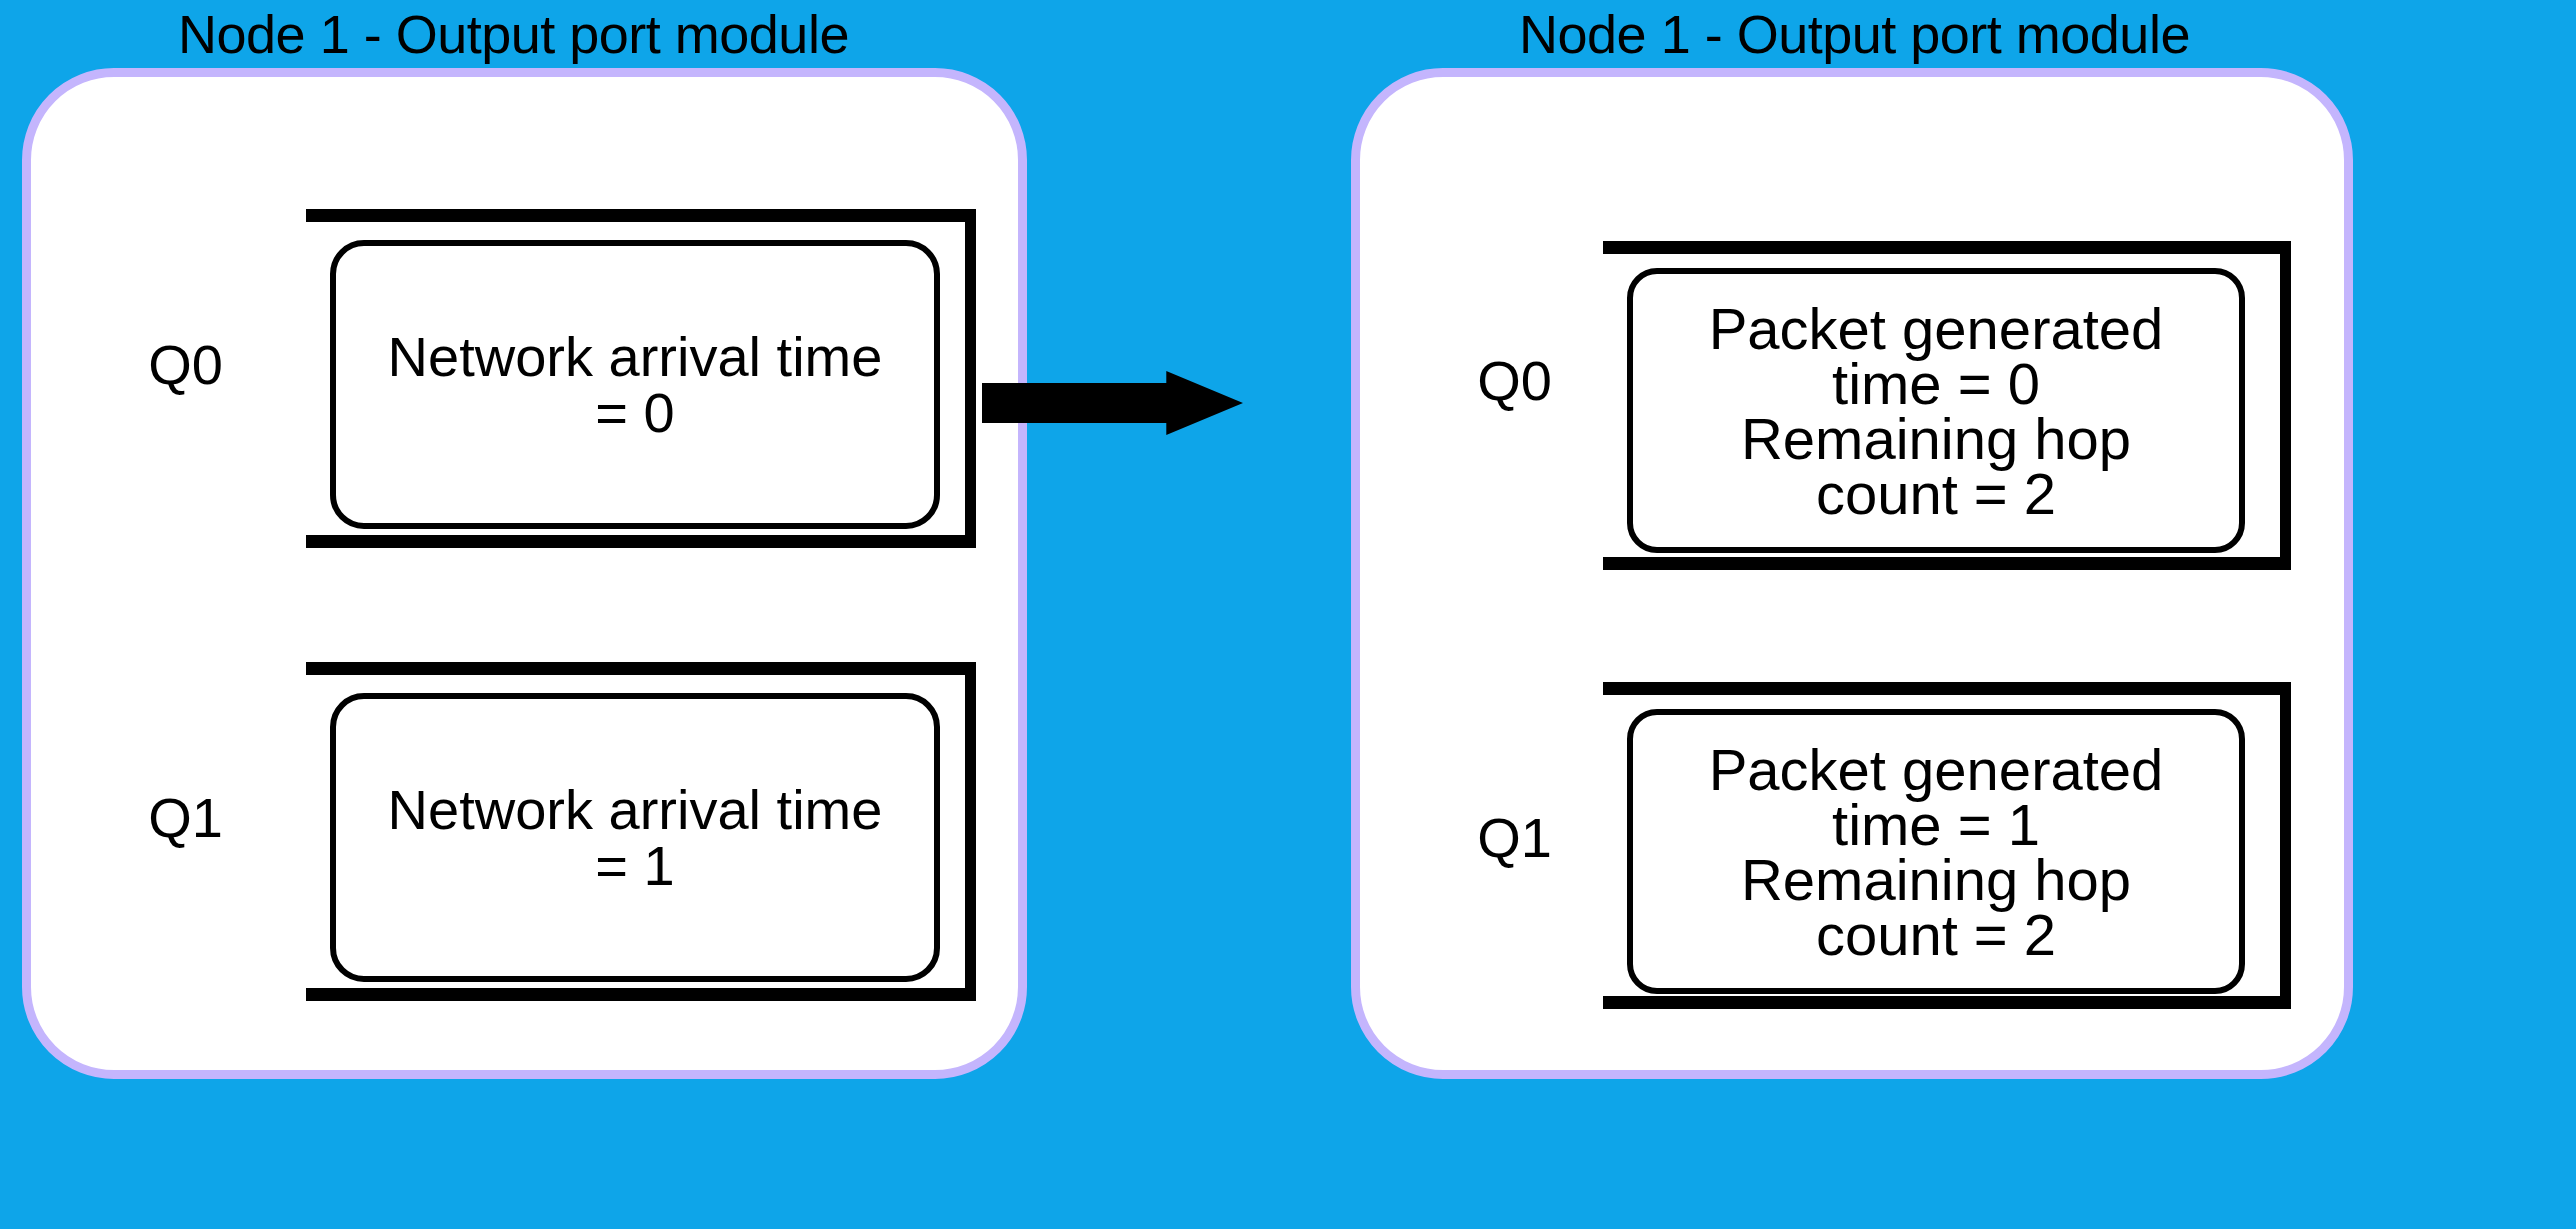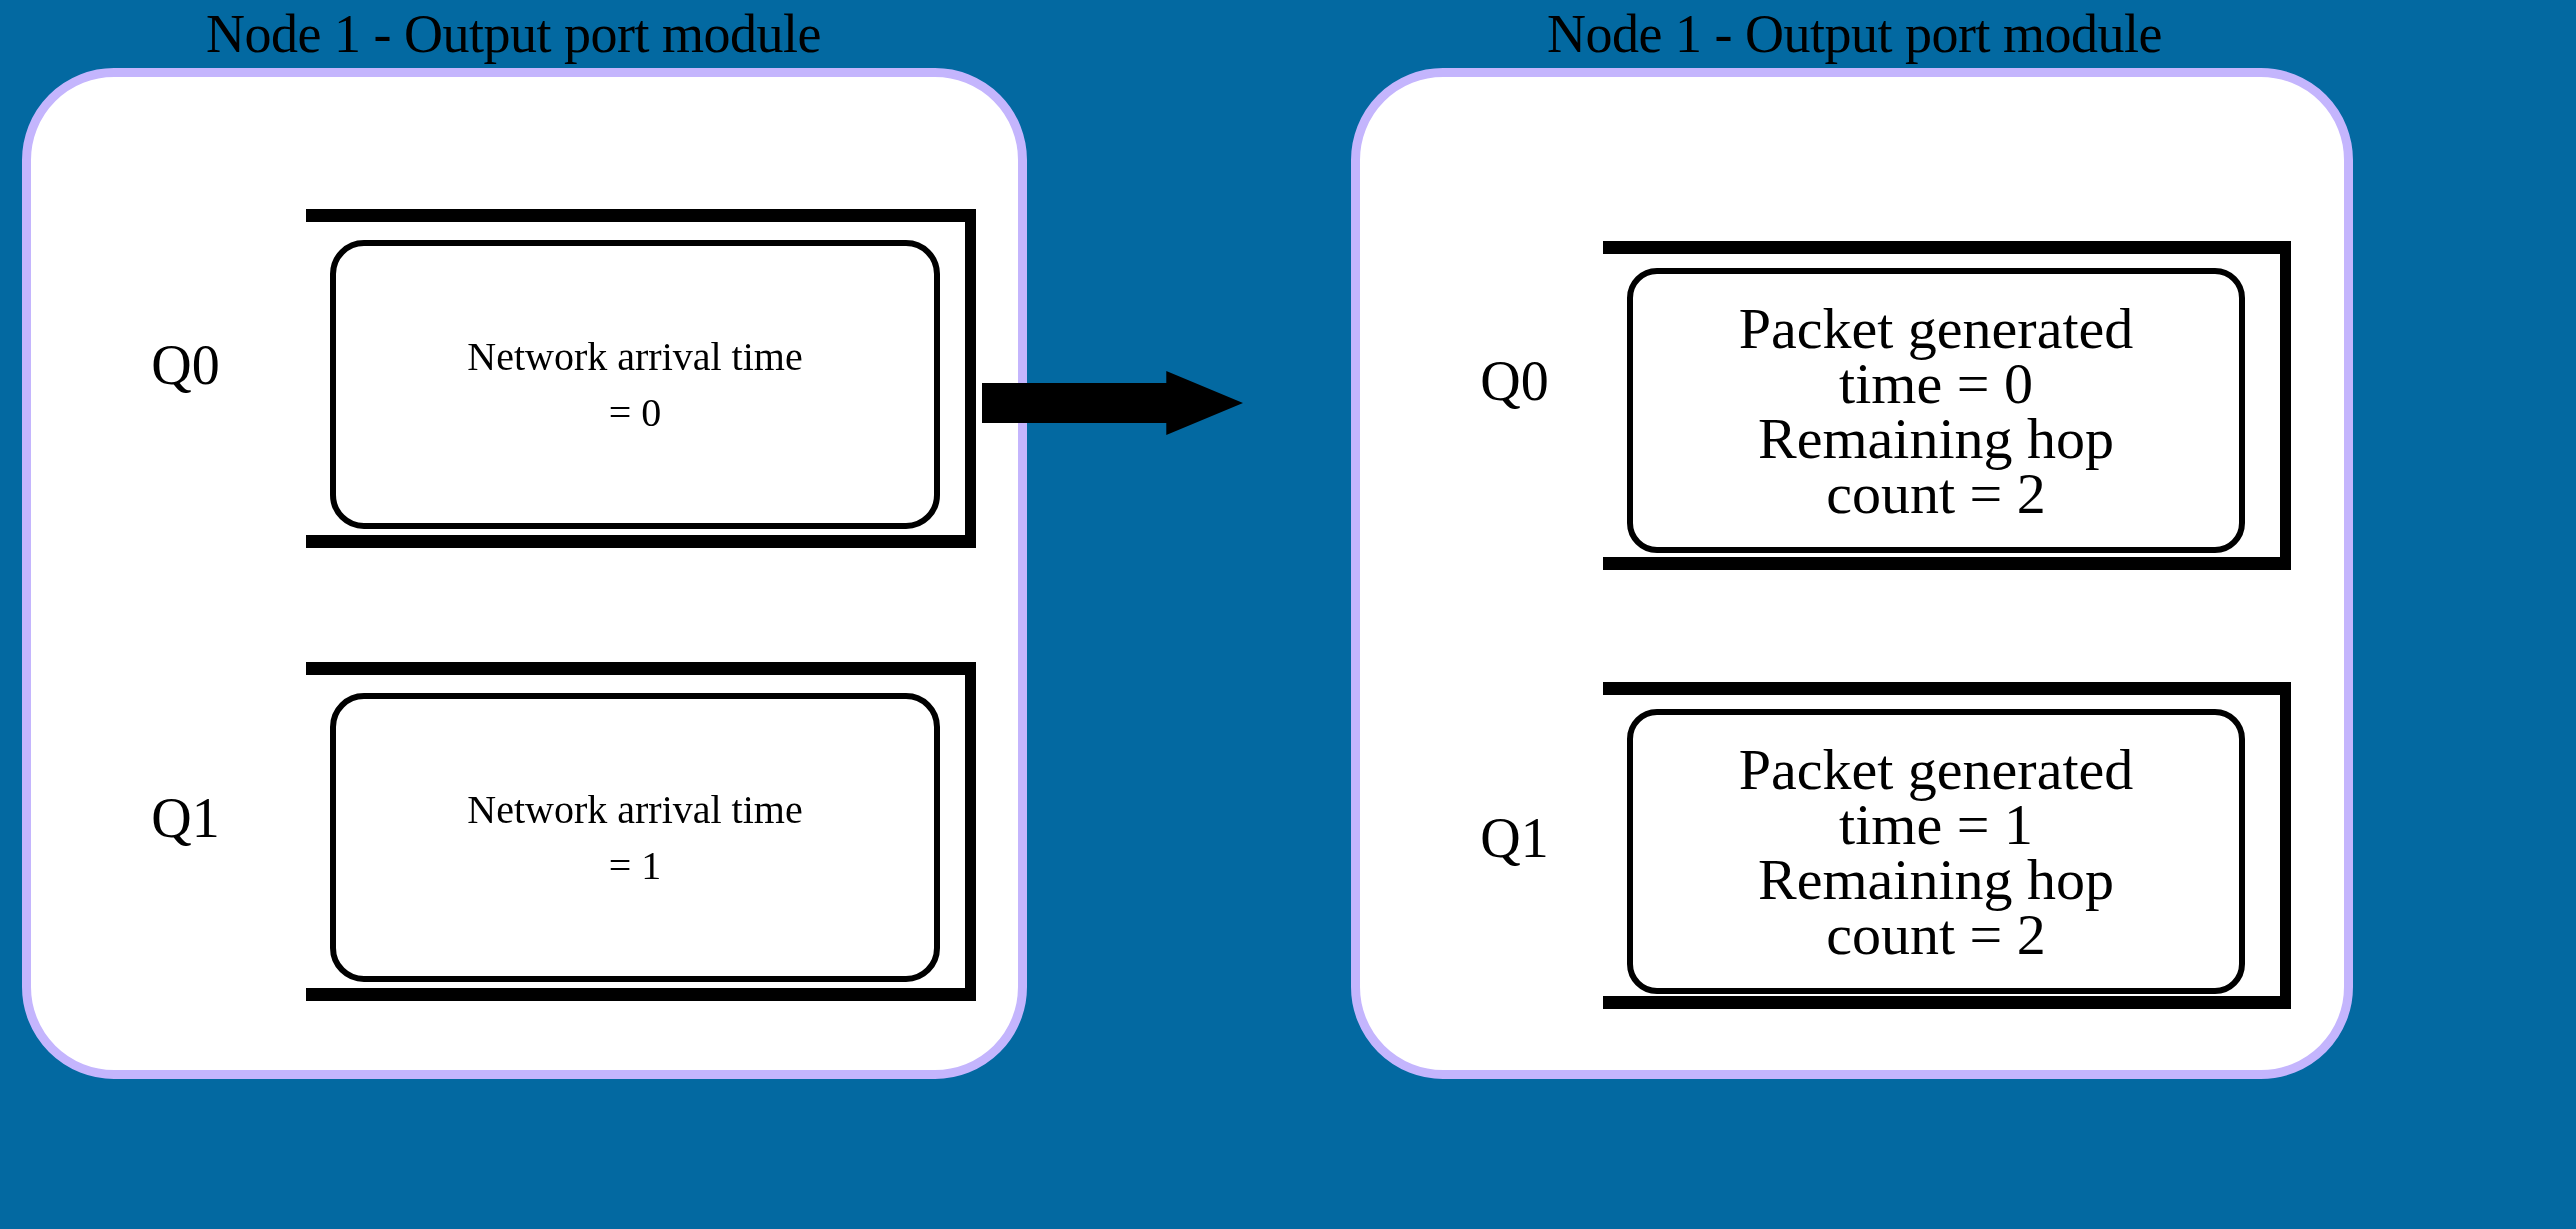--- a/index.html
+++ b/index.html
@@ -8,23 +8,22 @@
     background: #ffffff;
   }
   body {
     font-family: "Liberation Sans", sans-serif;
     color: #000000;
   }
   #canvas {
     position: relative;
     width: 2576px;
     height: 1230px;
-    background: #0369a1;
+    background: #0ea5e9;
     overflow: hidden;
-    font-family: Liberation Serif, serif;
   }
 
   
   .panel {
     position: absolute;
     top: 0;
     height: 1230px;
   }
   .panel.left  { left: 0px;    width: 1296px; }
   .panel.right { left: 1329px; width: 1247px; }
@@ -125,21 +124,21 @@
     padding: 4px 14px;
   }
   .panel.right .packet {
     left: 24px;
     top: 14px;
     width: 618px;
     height: 285px;
     border-radius: 30px;
   }
   .packet-text {
-    font-size: 40px;
+    font-size: 56px;
     line-height: 56px;
     white-space: pre-line;
     color: #000;
   }
   .panel.right .packet-text {
     font-size: 58px;
     line-height: 55px;
   }
 
   

